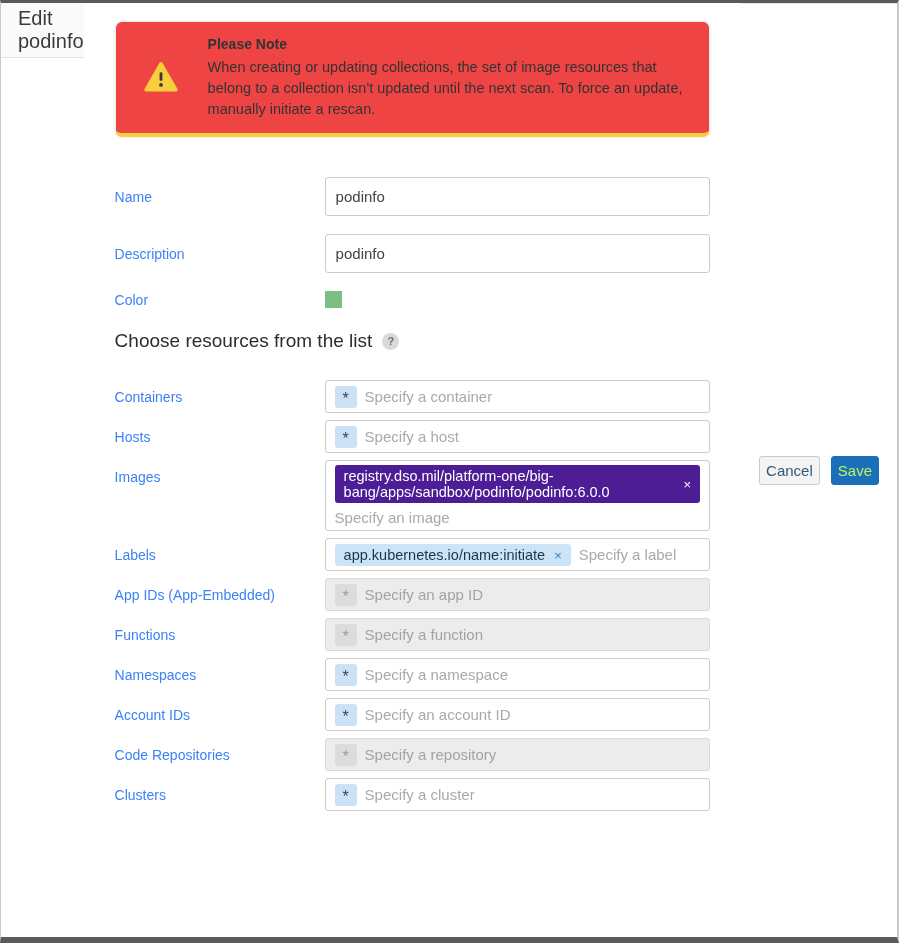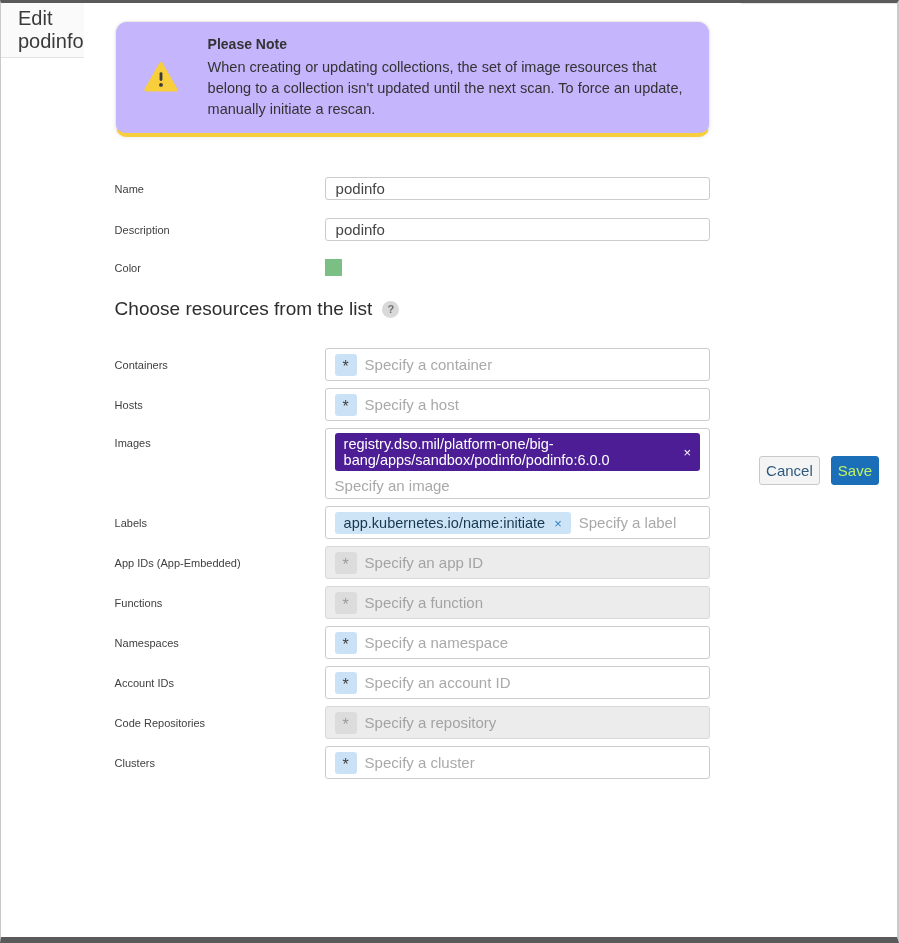--- a/index.html
+++ b/index.html
@@ -14,33 +14,33 @@
     height:55px; flex:0 0 55px; background:#fafafa;
     border-bottom:1px solid #e3e3e3;
     display:flex; align-items:center; padding-left:17px;
   }
   .modal-title { font-size:20px; color:#3a3a3a; font-weight:400; }
   .modal-content { flex:1 1 auto; padding:18px 31px 0 31px; overflow:hidden; }
 
   
   .note {
     border:1px solid #ececec; border-bottom:4px solid #f7ce3e;
-    border-radius:12px; box-shadow:0 1px 4px rgba(0,0,0,0.07);
+    border-radius:7px; box-shadow:0 1px 4px rgba(0,0,0,0.07);
     padding:12px 24px 13px 27px; display:flex; align-items:center; gap:29px;
-    margin-bottom:40px; background:#c4b5fd;
+    margin-bottom:40px; background:#ef4444;
   }
   .note-text { font-size:14.5px; color:#333; line-height:21px; }
   .note-title { font-weight:bold; font-size:14px; margin-bottom:2px; }
   .warn-icon { flex:0 0 36px; height:34px; }
 
   
   .form-row { display:flex; align-items:center; margin-bottom:18px; }
-  .row-label { flex:0 0 210px; font-size:11px; color:#404040; }
+  .row-label { flex:0 0 210px; font-size:14px; color:#3b82f6; }
   .text-input {
-    flex:1; height:23px; border:1px solid #ccc; border-radius:3px;
+    flex:1; height:39px; border:1px solid #ccc; border-radius:3px;
     padding:0 10px; font-size:15px; color:#444; font-family:"Liberation Sans", sans-serif;
     outline:none; background:#fff;
   }
   .color-row { margin-bottom:22px; }
   .color-swatch { width:17px; height:17px; display:inline-block; }
 
   
   .section-heading { display:flex; align-items:center; gap:10px; margin:6px 0 28px 0; }
   .section-heading h2 { font-size:19px; font-weight:400; color:#2d2d2d; }
   .help-circle {

